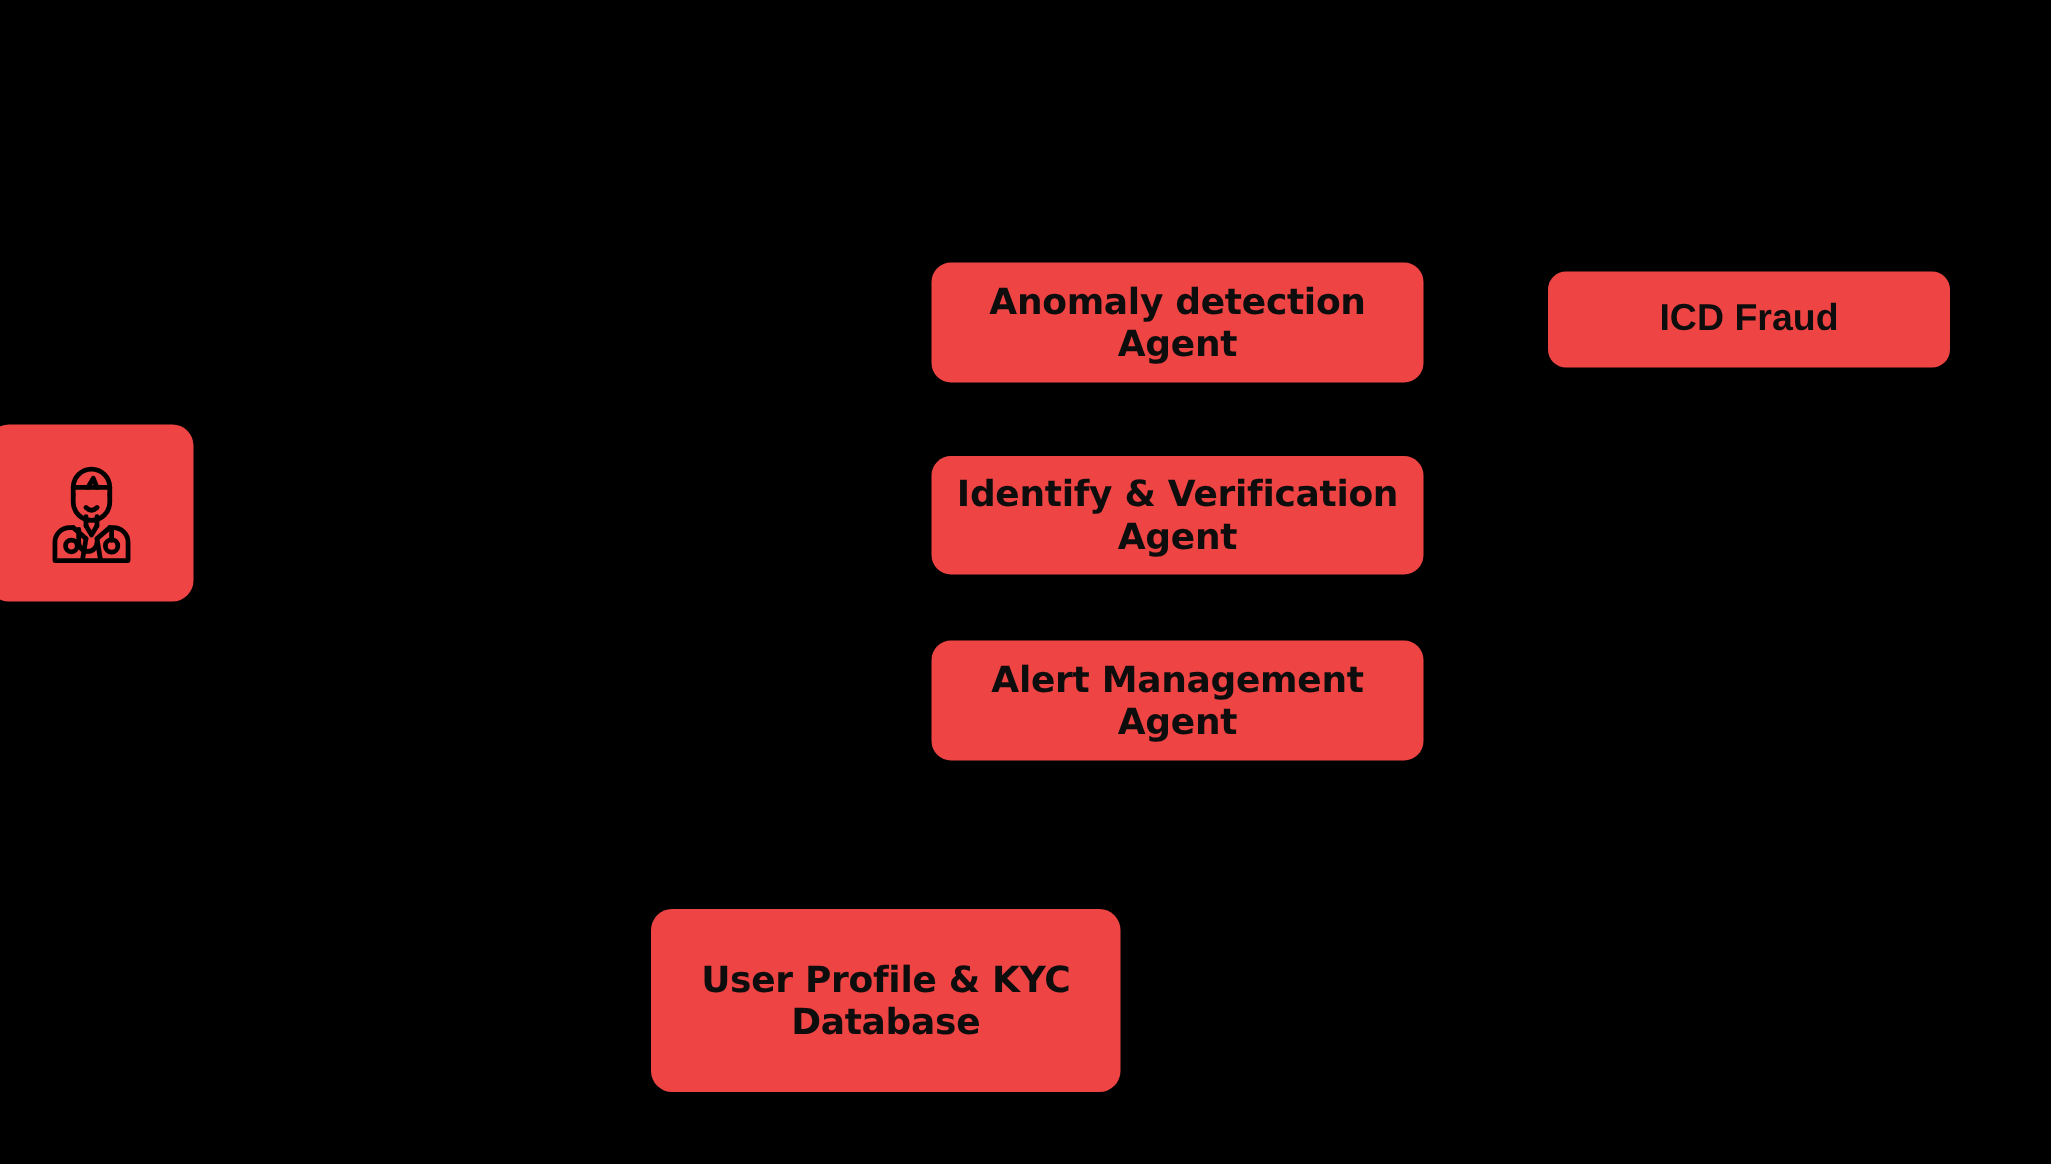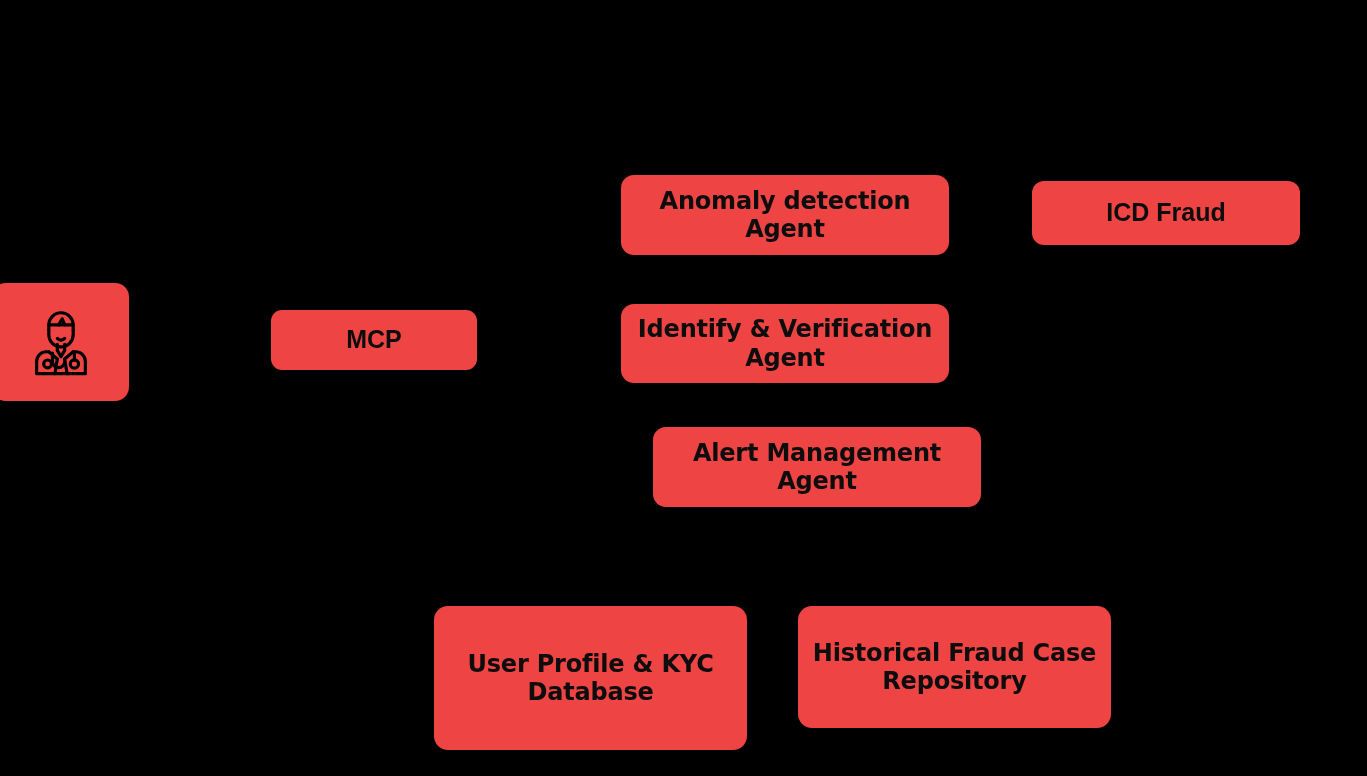--- a/index.html
+++ b/index.html
@@ -44,23 +44,23 @@
     font-family: "Liberation Sans", sans-serif;
     font-size: 25px;
     letter-spacing: 0px;
   }
 
   
   #node-actor      { left: -8px;   top: 283px; width: 137px; height: 118px; border-radius: 14px; }
   #node-mcp        { left: 271px;  top: 310px; width: 206px; height: 60px;  border-radius: 11px; }
   #node-anomaly    { left: 621px;  top: 175px; width: 328px; height: 80px;  border-radius: 13px; }
   #node-identity   { left: 621px;  top: 304px; width: 328px; height: 79px;  border-radius: 13px; }
-  #node-alert      { left: 621px;  top: 427px; width: 328px; height: 80px;  border-radius: 13px; margin-left: 32px; }
+  #node-alert      { left: 621px;  top: 427px; width: 328px; height: 80px;  border-radius: 13px; }
   #node-icd        { left: 1032px; top: 181px; width: 268px; height: 64px;  border-radius: 12px; }
-  #node-userkyc    { left: 434px;  top: 606px; width: 313px; height: 144px; border-radius: 14px; }
+  #node-userkyc    { left: 434px;  top: 606px; width: 313px; height: 122px; border-radius: 14px; }
   #node-fraudrepo  { left: 798px;  top: 606px; width: 313px; height: 122px; border-radius: 14px; }
 
   .doctor-icon {
     width: 78px;
     height: 78px;
     display: block;
   }
 </style>
 </head>
 <body>
@@ -87,23 +87,20 @@
         <path d="M29 46 l-2 12 M35 46 l2 12"></path>
 
         <path d="M25 41 v7 a5 5 0 0 0 10 0"></path>
         <circle cx="21" cy="50" r="3.2"></circle>
         <path d="M43 41 v6"></path>
         <circle cx="43" cy="50" r="3.4"></circle>
       </svg>
     </span>
   </div>
 
-  <div class="node grot" id="node-mcp">
-    <span class="label">MCP</span>
-  </div>
 
   <div class="node geo" id="node-anomaly">
     <span class="label">Anomaly detection
 Agent</span>
   </div>
 
   <div class="node geo" id="node-identity">
     <span class="label">Identify &amp; Verification
 Agent</span>
   </div>
@@ -115,18 +112,14 @@
 
   <div class="node grot" id="node-icd">
     <span class="label">ICD Fraud</span>
   </div>
 
   <div class="node geo" id="node-userkyc">
     <span class="label">User Profile &amp; KYC
 Database</span>
   </div>
 
-  <div class="node geo" id="node-fraudrepo">
-    <span class="label">Historical Fraud Case
-Repository</span>
-  </div>
 
 </div>
 
 </body></html>

